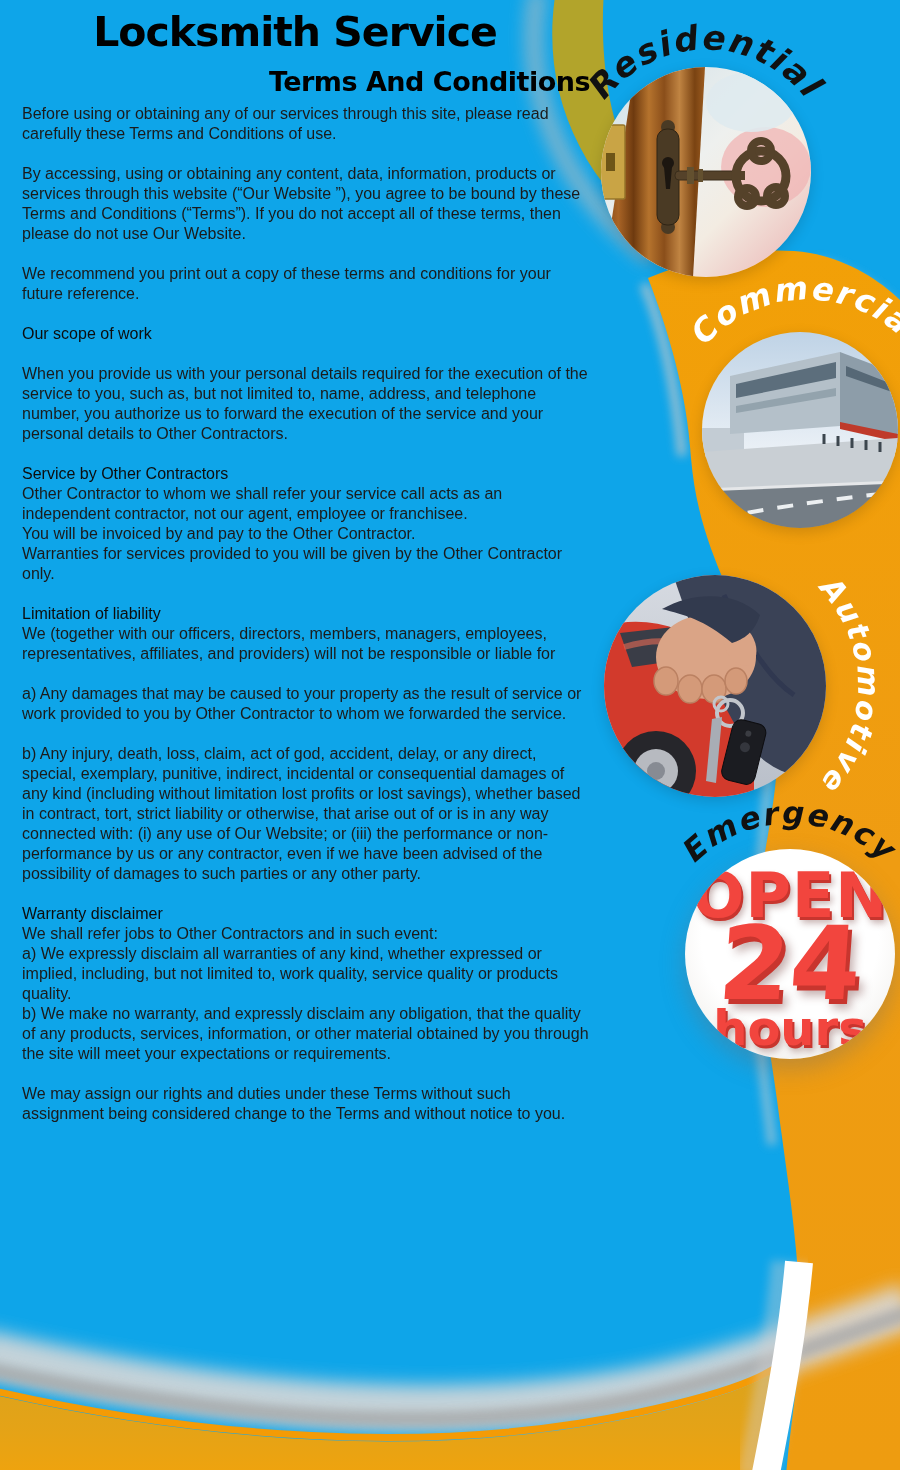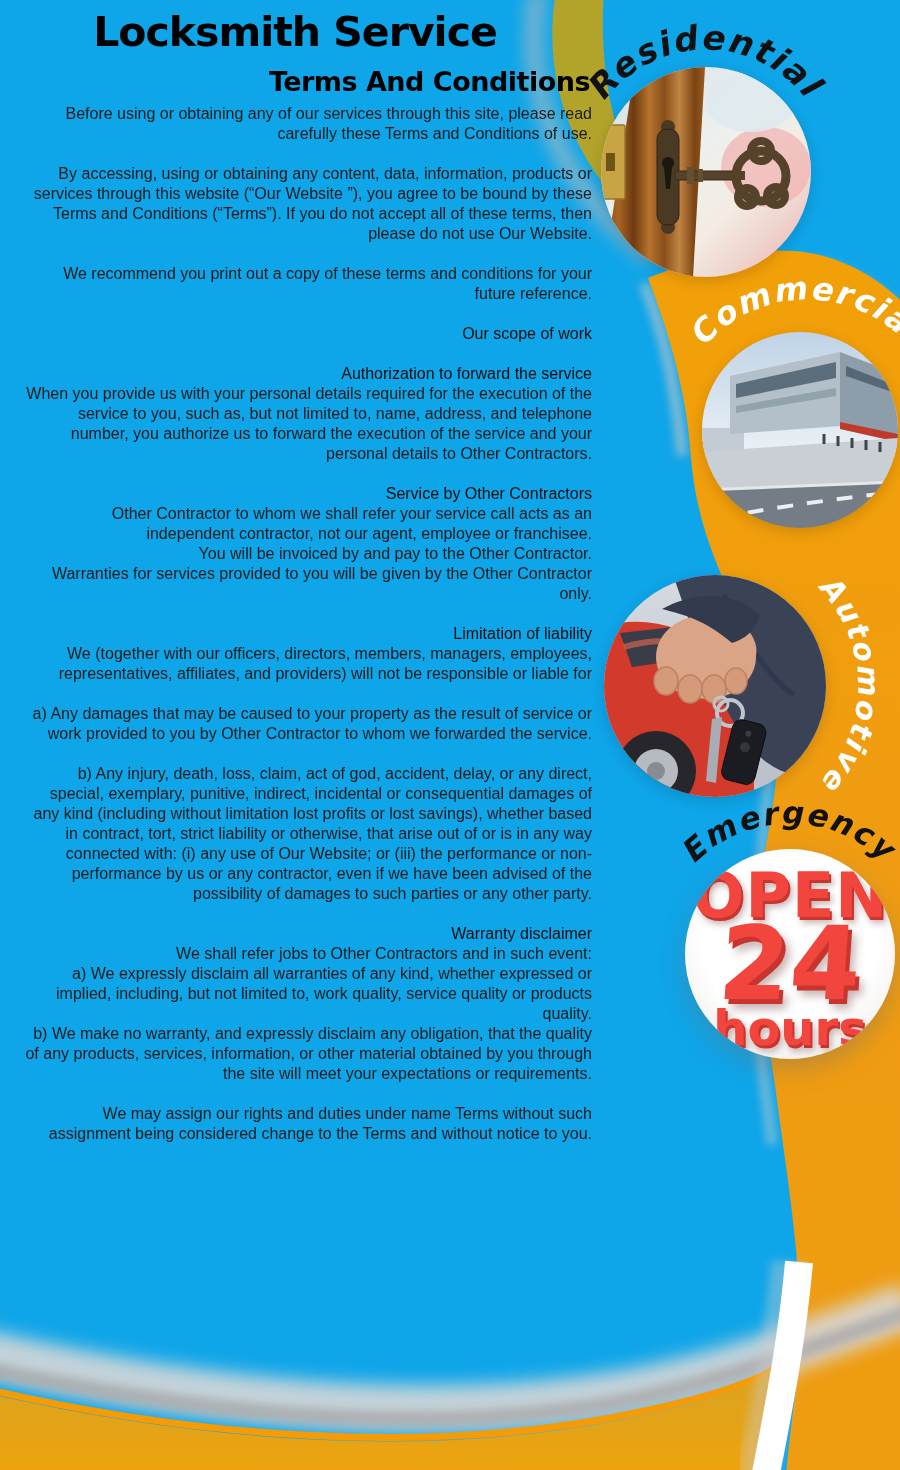--- a/index.html
+++ b/index.html
@@ -6,21 +6,21 @@
   #page{position:relative;width:900px;height:1470px;background:#0ea5e9;overflow:hidden;
         font-family:"Liberation Sans",sans-serif;color:#1b1b1b;}
   
   .title{position:absolute;left:0;top:8px;width:590px;text-align:center;
          font-family:"DejaVu Sans",sans-serif;font-weight:bold;font-size:41px;
          letter-spacing:-1px;color:#000;}
   .subtitle{position:absolute;left:0;top:66px;width:590px;text-align:right;
          font-family:"DejaVu Sans",sans-serif;font-weight:bold;font-size:27px;
          letter-spacing:-0.5px;color:#000;}
   
-  .terms{position:absolute;left:22px;top:104px;width:570px;font-size:16px;line-height:20px;text-align:right;}
+  .terms{position:absolute;left:22px;top:104px;width:570px;font-size:16px;line-height:20px;}
   .block{margin:0 0 20px 0;}
   .h{font-weight:normal;color:#0d0d0d;}
   .p{white-space:pre-line;}
   
   .bg,.labels{position:absolute;left:0;top:0;width:900px;height:1470px;}
   .bg{z-index:0;}
   .labels{z-index:3;pointer-events:none;}
   .script{font-family:"DejaVu Sans",sans-serif;font-style:italic;font-weight:bold;letter-spacing:2px;}
   
   .circ{position:absolute;border-radius:50%;overflow:hidden;z-index:2;}
@@ -108,21 +108,20 @@
     <div class="block">
       <div class="p">By accessing, using or obtaining any content, data, information, products or services through this website (“Our Website ”), you agree to be bound by these Terms and Conditions (“Terms”). If you do not accept all of these terms, then please do not use Our Website.</div>
     </div>
     <div class="block">
       <div class="p">We recommend you print out a copy of these terms and conditions for your future reference.</div>
     </div>
     <div class="block">
       <div class="h">Our scope of work</div>
     </div>
     <div class="block">
-      <div class="h">Authorization to forward the service</div>
       <div class="p">When you provide us with your personal details required for the execution of the service to you, such as, but not limited to, name, address, and telephone number, you authorize us to forward the execution of the service and your personal details to Other Contractors.</div>
     </div>
     <div class="block">
       <div class="h">Service by Other Contractors</div>
       <div class="p">Other Contractor to whom we shall refer your service call acts as an independent contractor, not our agent, employee or franchisee.
 You will be invoiced by and pay to the Other Contractor.
 Warranties for services provided to you will be given by the Other Contractor only.</div>
     </div>
     <div class="block">
       <div class="h">Limitation of liability</div>
@@ -134,21 +133,21 @@
     <div class="block">
       <div class="p">b) Any injury, death, loss, claim, act of god, accident, delay, or any direct, special, exemplary, punitive, indirect, incidental or consequential damages of any kind (including without limitation lost profits or lost savings), whether based in contract, tort, strict liability or otherwise, that arise out of or is in any way connected with: (i) any use of Our Website; or (iii) the performance or non-performance by us or any contractor, even if we have been advised of the possibility of damages to such parties or any other party.</div>
     </div>
     <div class="block">
       <div class="h">Warranty disclaimer</div>
       <div class="p">We shall refer jobs to Other Contractors and in such event:
 a) We expressly disclaim all warranties of any kind, whether expressed or implied, including, but not limited to, work quality, service quality or products quality.
 b) We make no warranty, and expressly disclaim any obligation, that the quality of any products, services, information, or other material obtained by you through the site will meet your expectations or requirements.</div>
     </div>
     <div class="block">
-      <div class="p">We may assign our rights and duties under name Terms without such assignment being considered change to the Terms and without notice to you.</div>
+      <div class="p">We may assign our rights and duties under these Terms without such assignment being considered change to the Terms and without notice to you.</div>
     </div>
   </div>
 
   <div class="circ" id="circle-residential">
     <svg viewBox="0 0 210 210">
       <defs>
         <linearGradient id="bg1" x1="0" y1="0" x2="1" y2="1">
           <stop offset="0" stop-color="#cfe0e8"></stop>
             <stop offset="0.45" stop-color="#eef0ee"></stop>
           <stop offset="0.65" stop-color="#f3ece2"></stop>

